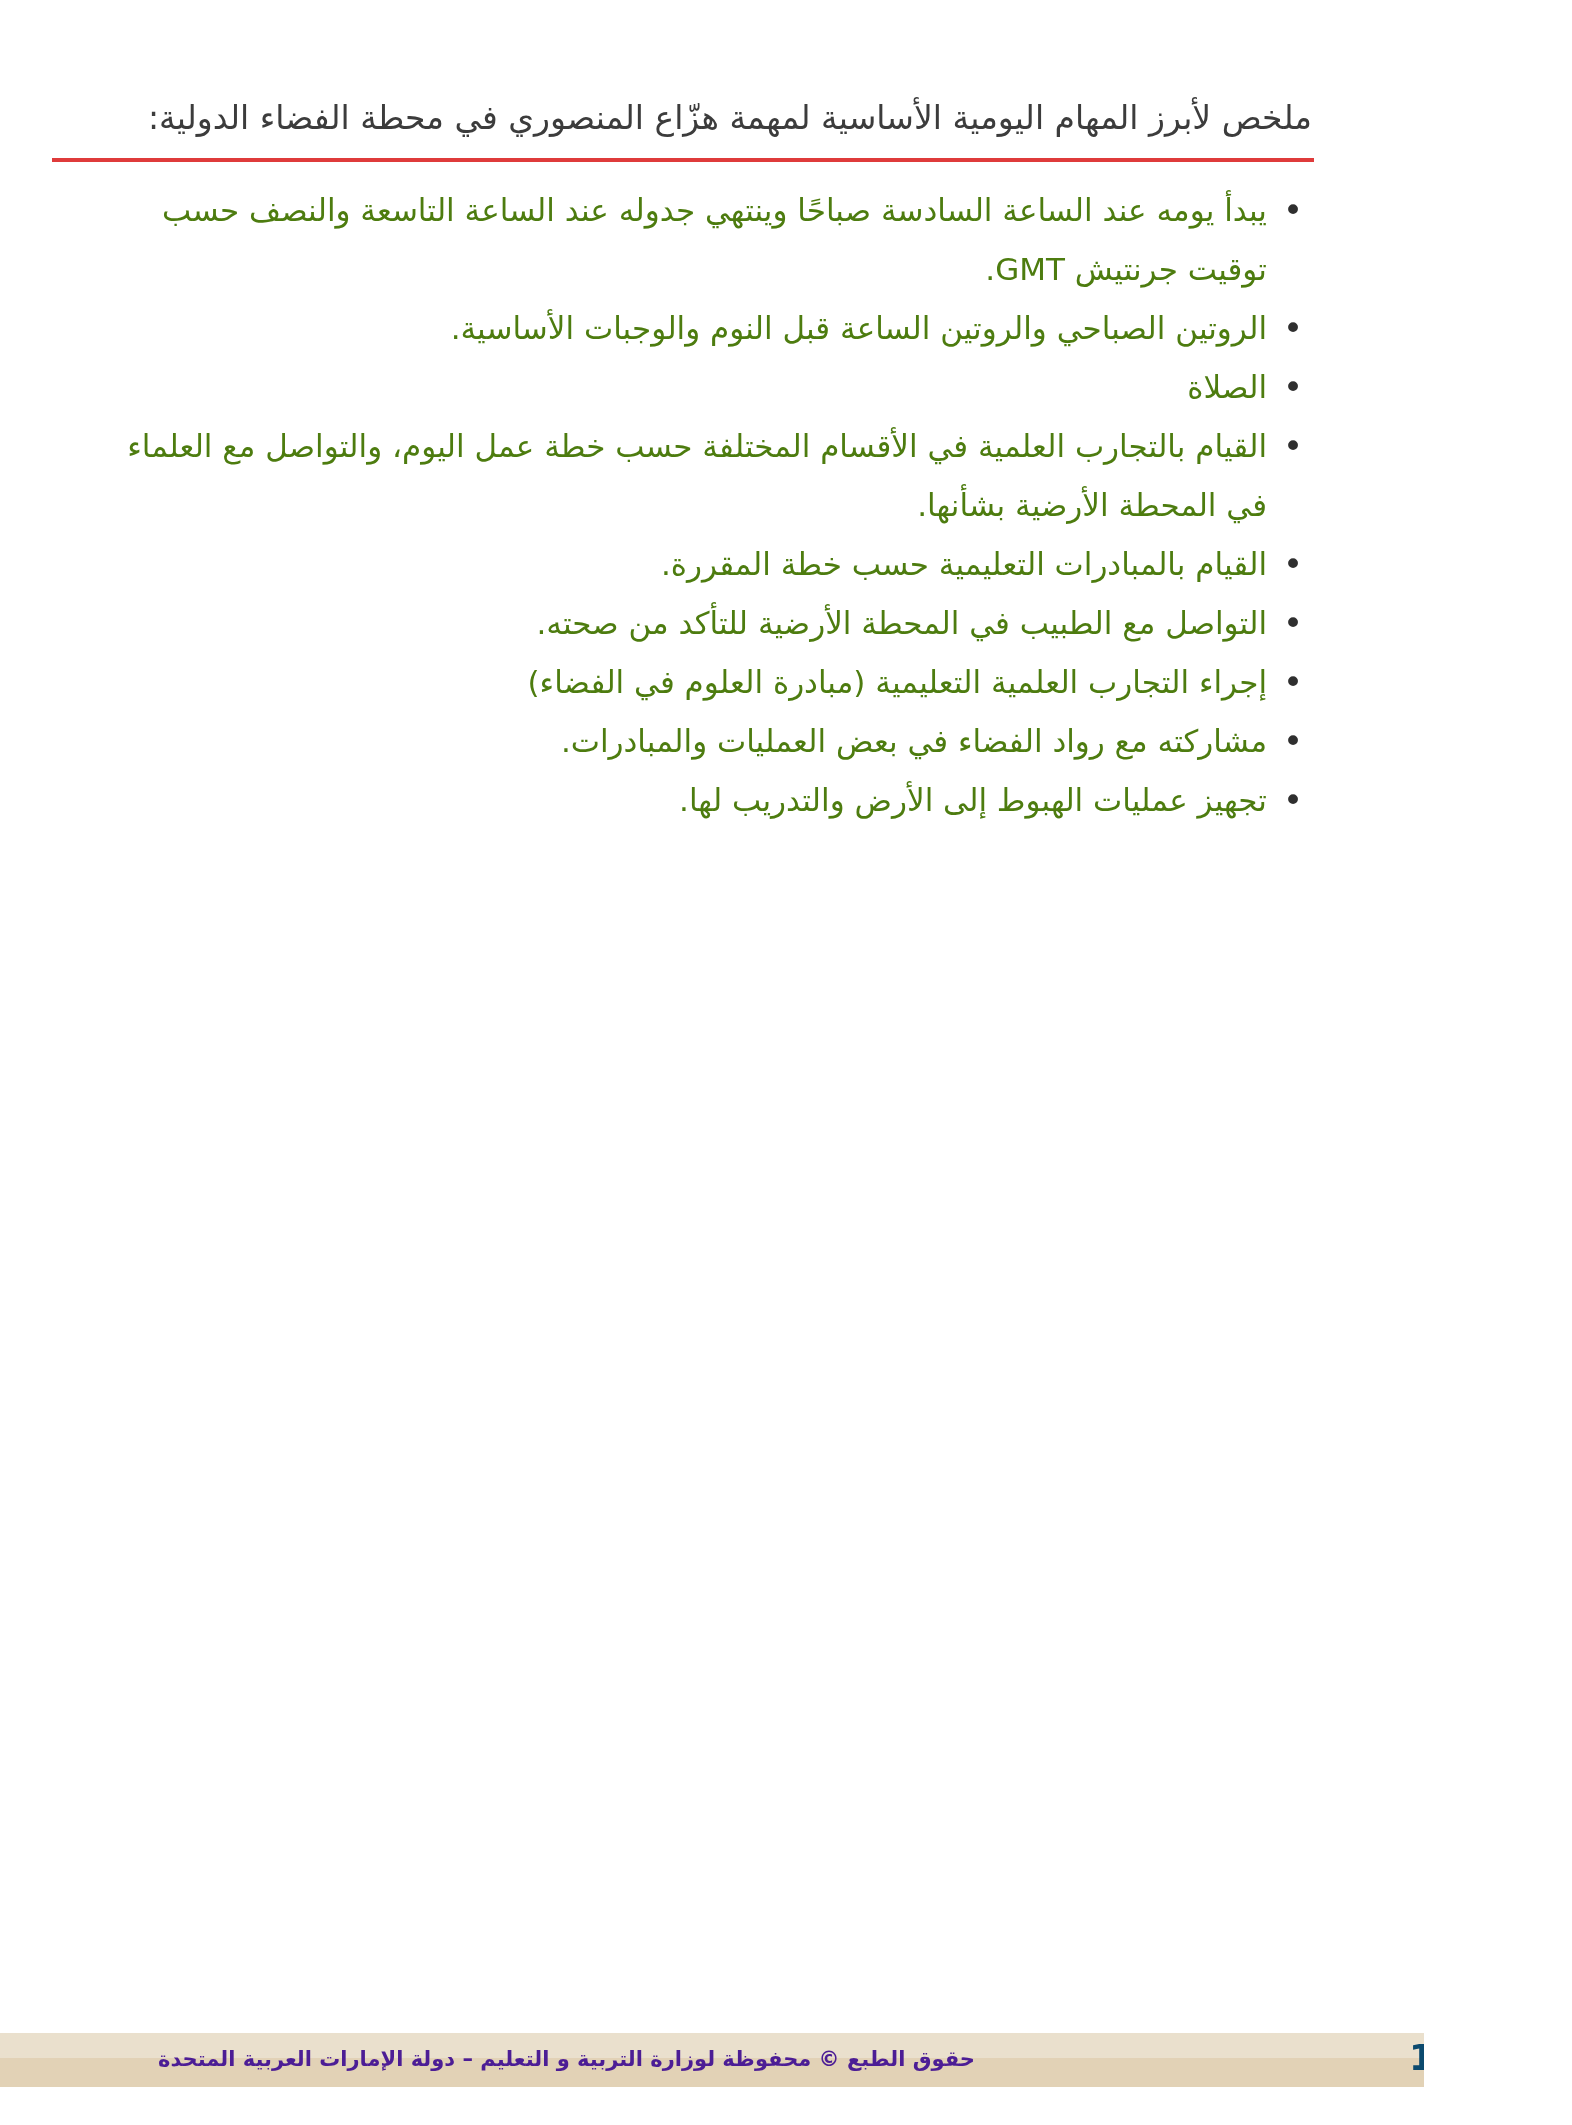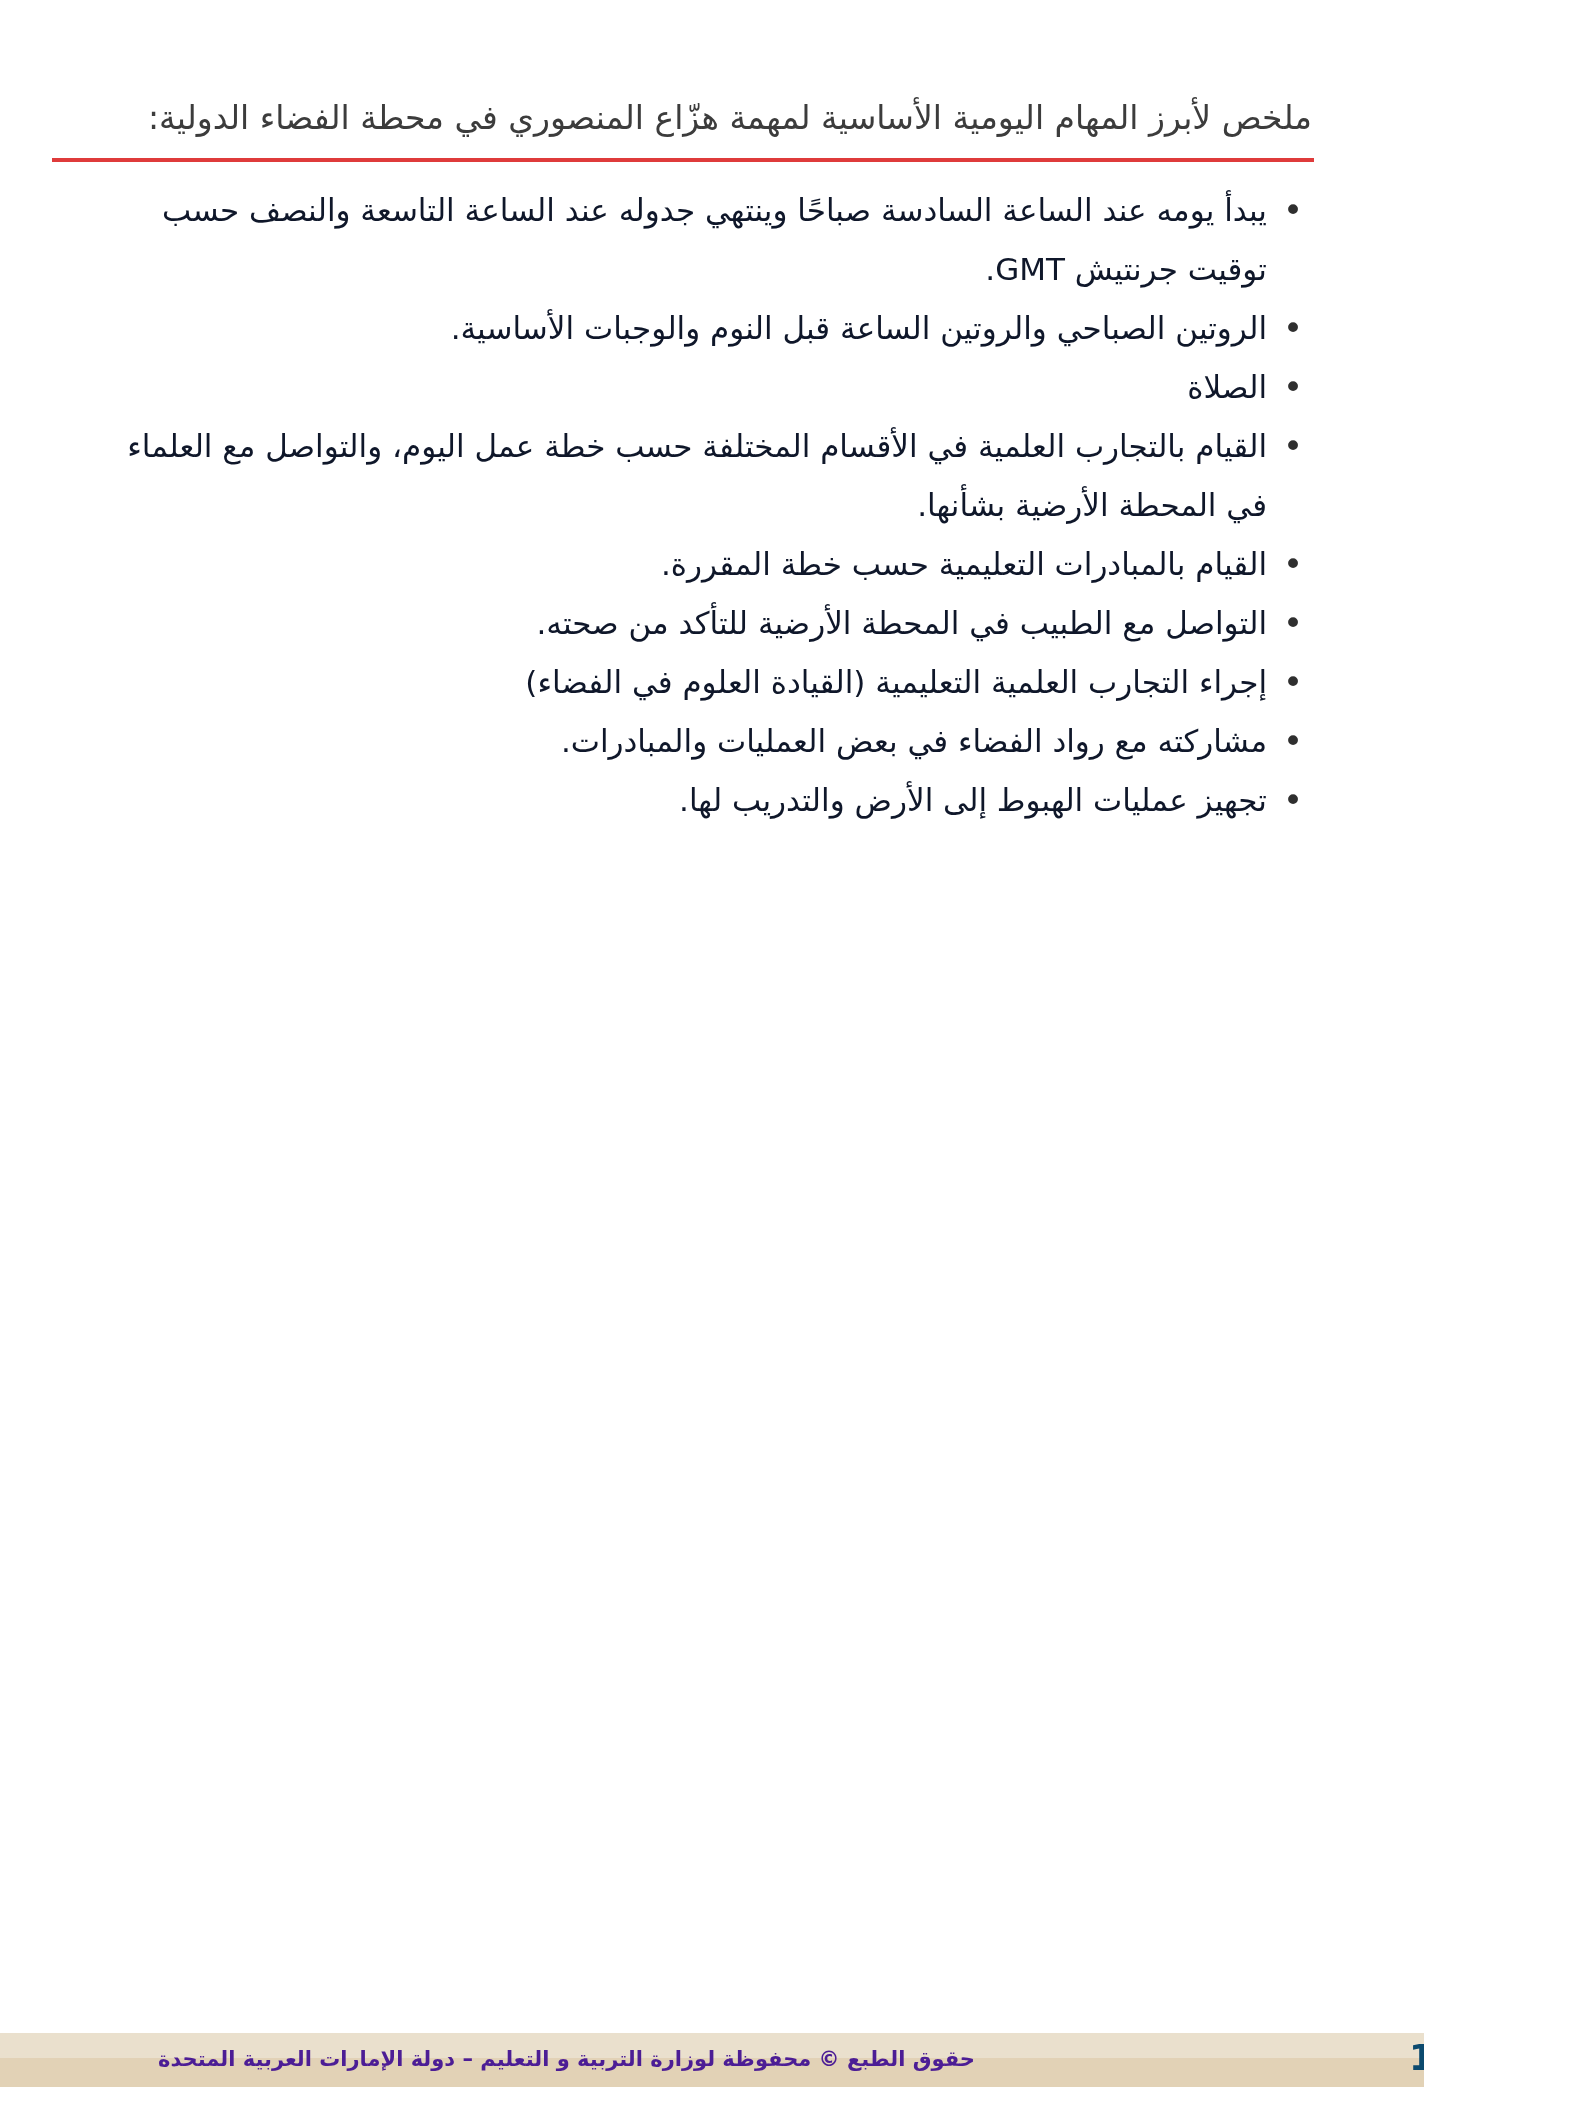--- a/index.html
+++ b/index.html
@@ -53,21 +53,21 @@
     margin: 0;
     padding: 0;
     list-style: none;
     text-align: right;
   }
   .task-list li {
     position: relative;
     padding-right: 42px;
     font-size: 31px;
     font-weight: 400;
-    color: #0f172a;
+    color: #4d7c0f;
     line-height: 59px;
     white-space: pre-line;
   }
   .task-list li::before {
     content: "\2022";
     position: absolute;
     right: 6px;
     top: 0;
     font-size: 34px;
     line-height: 59px;
@@ -128,21 +128,21 @@
 
     <ul class="task-list">
       <li>يبدأ يومه عند الساعة السادسة صباحًا وينتهي جدوله عند الساعة التاسعة والنصف حسب
 توقيت جرنتيش GMT.</li>
       <li>الروتين الصباحي والروتين الساعة قبل النوم والوجبات الأساسية.</li>
       <li>الصلاة</li>
       <li>القيام بالتجارب العلمية في الأقسام المختلفة حسب خطة عمل اليوم، والتواصل مع العلماء
 في المحطة الأرضية بشأنها.</li>
       <li>القيام بالمبادرات التعليمية حسب خطة المقررة.</li>
       <li>التواصل مع الطبيب في المحطة الأرضية للتأكد من صحته.</li>
-      <li>إجراء التجارب العلمية التعليمية (القيادة العلوم في الفضاء)</li>
+      <li>إجراء التجارب العلمية التعليمية (مبادرة العلوم في الفضاء)</li>
       <li>مشاركته مع رواد الفضاء في بعض العمليات والمبادرات.</li>
       <li>تجهيز عمليات الهبوط إلى الأرض والتدريب لها.</li>
     </ul>
   </div>
 
   <div class="footer-bands">
     <div class="band-top"></div>
     <div class="band-bottom"></div>
   </div>
 

